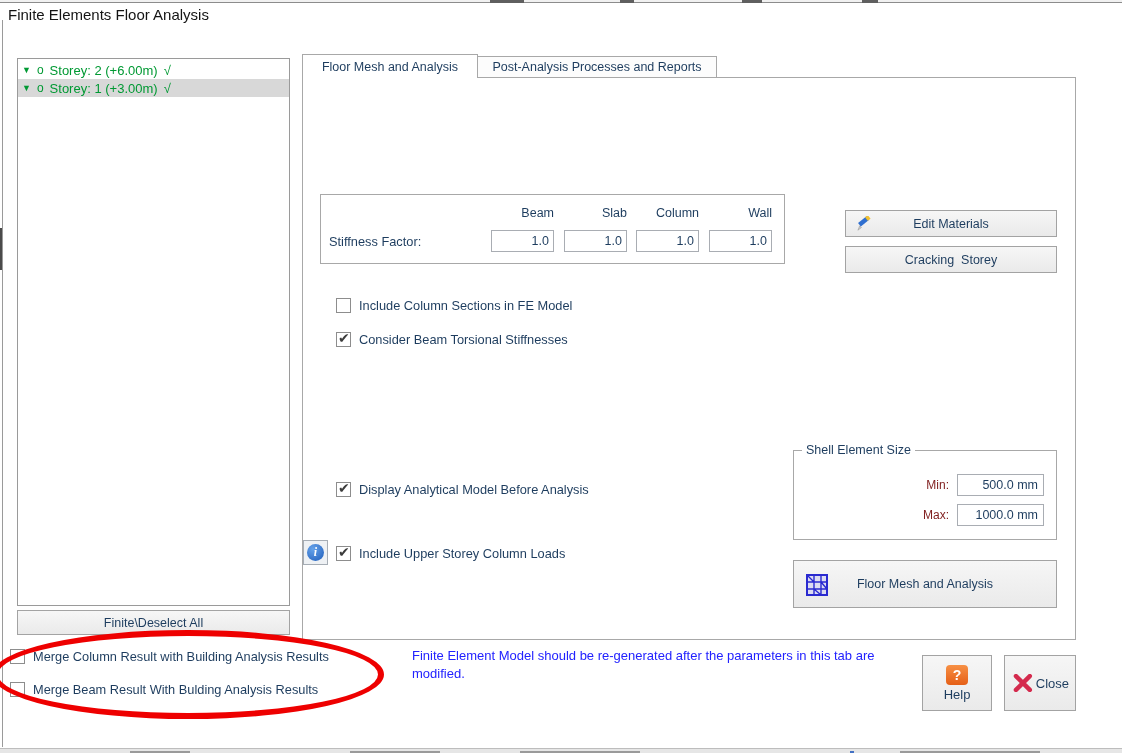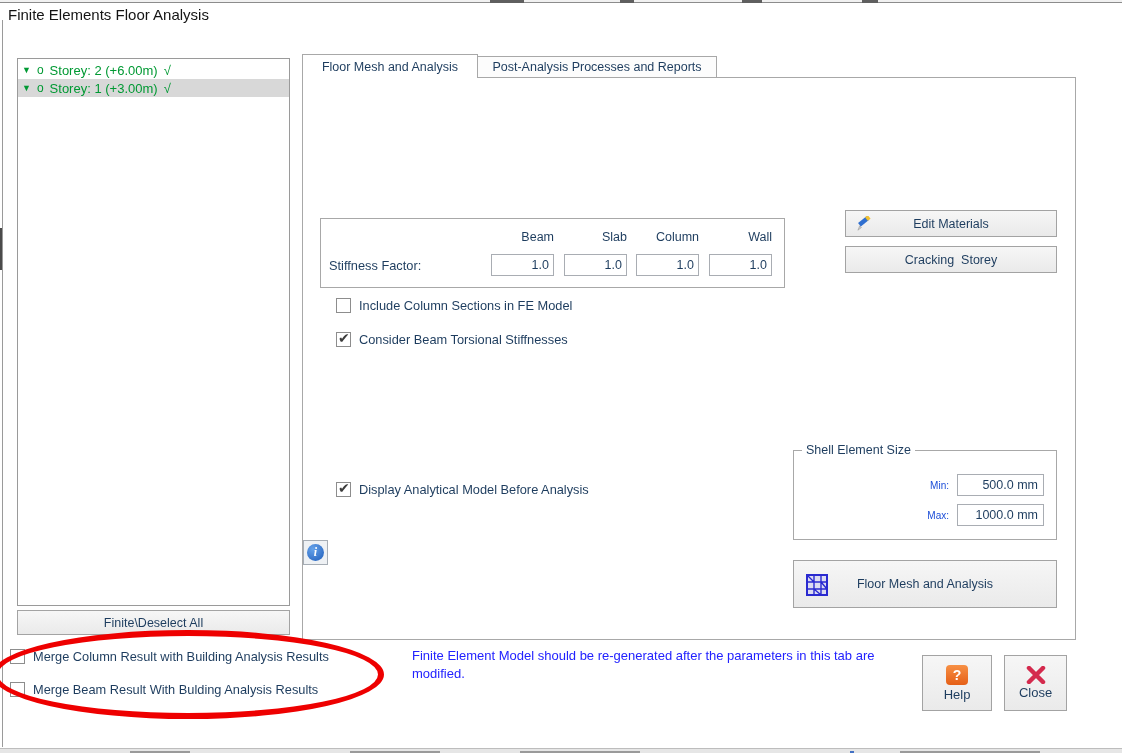--- a/index.html
+++ b/index.html
@@ -50,21 +50,21 @@
     border:6px solid #ee0000; border-radius:50%; z-index:6; pointer-events:none; }
 
   
   .tab-panel { position:absolute; left:302px; top:77px; width:774px; height:563px; background:#fff; border:1px solid #a8a8a8; }
   .tab { position:absolute; display:flex; align-items:center; justify-content:center;
     font-size:12.5px; color:#1d3c5e; border:1px solid #a8a8a8; border-bottom:none; cursor:pointer; }
   .tab-active { left:302px; top:54px; width:176px; height:24px; background:#fff; z-index:2; }
   .tab-inactive { left:477px; top:56px; width:240px; height:21px; background:#fcfcfc; }
 
   
-  .stiffness-group { position:absolute; left:320px; top:218px; width:465px; height:70px; border:1px solid #a8a8a8; background:#fff; }
+  .stiffness-group { position:absolute; left:320px; top:194px; width:465px; height:70px; border:1px solid #a8a8a8; background:#fff; }
   .sf-head { position:absolute; top:11px; width:63px; text-align:right; font-size:12.5px; color:#1d3c5e; }
   .sf-input { position:absolute; top:35px; width:63px; height:22px; border:1px solid #a9adb3; background:#fff;
     text-align:right; padding-right:4px; font-size:12.5px; color:#1d3c5e; font-family:"Liberation Sans", sans-serif; }
   .sf-label { position:absolute; left:8px; top:39px; font-size:12.8px; color:#1d3c5e; }
   .sf-c0 { left:170px; } .sf-c1 { left:243px; } .sf-c2 { left:315px; } .sf-c3 { left:388px; }
 
   .edit-materials-btn { position:absolute; left:845px; top:210px; width:212px; height:27px; }
   .cracking-creep-btn { position:absolute; left:845px; top:246px; width:212px; height:27px; white-space:pre; }
   .pencil-icon { position:absolute; left:10px; top:5px; width:18px; height:16px; }
 
@@ -78,31 +78,31 @@
     border:1px solid #a6adb5; background:#eef1f4; display:flex; align-items:center; justify-content:center; cursor:pointer; }
   .info-circle { width:17px; height:17px; border-radius:50%; background:radial-gradient(circle at 35% 30%, #66a3ea, #1e5cba);
     color:#fff; font-family:"Liberation Serif", serif; font-style:italic; font-weight:bold; font-size:12px;
     display:flex; align-items:center; justify-content:center; }
 
   
   .shell-group { position:absolute; left:793px; top:450px; width:264px; height:90px; border:1px solid #a8a8a8; background:#fff; }
   .shell-legend { position:absolute; left:8px; top:-8px; background:#fff; padding:0 4px; font-size:12.5px; color:#1d3c5e; }
   .shell-row { position:absolute; right:12px; display:flex; align-items:center; gap:8px; }
   .shell-row-min { top:23px; } .shell-row-max { top:53px; }
-  .shell-label { font-size:10px; color:#1d4ed8;margin-left:13px; }
+  .shell-label { font-size:12px; color:#7f1d1d;margin-left:13px; }
   .shell-input { width:87px; height:22px; border:1px solid #a9adb3; background:#fff; text-align:right; padding-right:5px;
     font-size:12.5px; color:#1d3c5e; font-family:"Liberation Sans", sans-serif; }
 
   .floor-mesh-btn { position:absolute; left:793px; top:560px; width:264px; height:48px; }
   .mesh-icon { position:absolute; left:12px; top:13px; width:22px; height:22px; }
 
   .note-text { position:absolute; left:412px; top:647px; width:516px; font-size:13px; line-height:1.35; color:#2222ff; }
 
   .help-btn { position:absolute; left:922px; top:655px; width:70px; height:56px; flex-direction:column; gap:2px; }
-  .close-btn { position:absolute; left:1004px; top:655px; width:63px; height:56px; flex-direction:column; gap:1px; }
+  .close-btn { position:absolute; left:1004px; top:655px; width:72px; height:56px; flex-direction:row; gap:1px; }
   .help-icon { width:22px; height:20px; border-radius:4px; background:linear-gradient(#f79045,#e55f17);
     color:#fff; font-weight:bold; font-size:14px; display:flex; align-items:center; justify-content:center; }
   .footer-btn-label { font-size:13px; color:#1d3c5e; }
 </style>
 </head>
 <body>
 
 <div class="stage">
 
   <div class="top-sliver">
@@ -176,20 +176,24 @@
   </div>
   <div class="cb-row fe-cb-2">
     <span class="cb checked"></span>
     <span class="cb-label">Consider Beam Torsional Stiffnesses</span>
   </div>
 
   <div class="cb-row an-cb-1">
     <span class="cb checked"></span>
     <span class="cb-label">Display Analytical Model Before Analysis</span>
   </div>
+  <div class="cb-row an-cb-3">
+    <span class="cb checked"></span>
+    <span class="cb-label">Include Upper Storey Column Loads</span>
+  </div>
   <div class="info-btn">
     <span class="info-circle">i</span>
   </div>
 
   <div class="shell-group">
     <span class="shell-legend">Shell Element Size</span>
     <div class="shell-row shell-row-min">
       <span class="shell-label">Min:</span>
       <input class="shell-input" value="500.0 mm" style="">
     </div>

